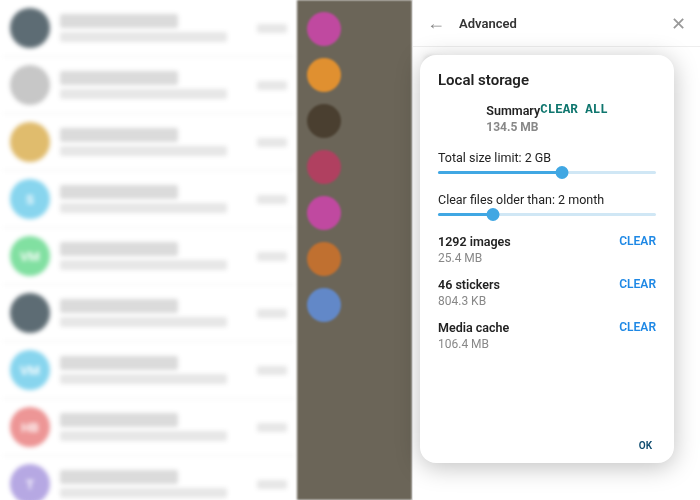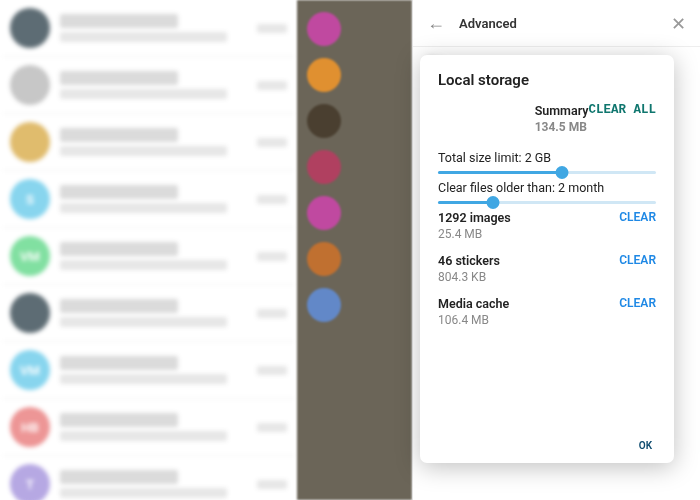--- a/index.html
+++ b/index.html
@@ -18,27 +18,27 @@
 
 .settings-panel { position: absolute; left: 412px; top: 0; width: 288px; height: 500px; background: #fff; border-left: 1px solid #e0e0e0; }
 .settings-header { display: flex; align-items: center; padding: 12px 14px; border-bottom: 1px solid #eee; }
 .back-btn { color: #888; font-size: 18px; margin-right: 14px; cursor: pointer; }
 .settings-title { font-size: 13px; font-weight: 600; color: #333; flex: 1; }
 .close-btn { color: #999; font-size: 18px; cursor: pointer; }
 .section-link { color: #1e88e5; font-size: 13px; padding: 8px 14px; font-weight: 500; }
 .setting-row { padding: 6px 14px; font-size: 13px; color: #333; display: flex; align-items: center; }
 .setting-row input[type="checkbox"] { width: 15px; height: 15px; margin-right: 10px; accent-color: #40a7e3; }
 .blur-text { filter: blur(3px); color: #555; }
-.modal { position: absolute; left: 420px; top: 55px; width: 254px; height: 408px; background: #fff; border-radius: 7px; box-shadow: 0 4px 24px rgba(0,0,0,0.25); padding: 16px 18px 10px; display: flex; flex-direction: column; }
+.modal { position: absolute; left: 420px; top: 55px; width: 254px; height: 408px; background: #fff; border-radius: 16px; box-shadow: 0 4px 24px rgba(0,0,0,0.25); padding: 16px 18px 10px; display: flex; flex-direction: column; }
 .modal-title { font-size: 15px; font-weight: 600; color: #222; margin-bottom: 14px; }
-.summary-row { display: flex; justify-content: flex-end; align-items: flex-start; margin-bottom: 16px; }
+.summary-row { display: flex; justify-content: center; align-items: flex-start; margin-bottom: 16px; }
 .summary-label { font-size: 12.5px; font-weight: 600; color: #222; }
 .summary-size { font-size: 12px; color: #888; margin-top: 2px; font-weight: bold; }
 .clear-all { color: #0f766e; font-weight: 600; font-size: 12.5px; cursor: pointer; font-family: Liberation Mono, monospace; }
-.slider-group { margin-bottom: 6px; }
+.slider-group { margin-bottom: 18px; }
 .slider-label { font-size: 12.5px; color: #222; margin-bottom: 6px; }
 .slider-track { position: relative; height: 3px; background: #d0e7f5; border-radius: 2px; }
 .slider-fill { position: absolute; left: 0; top: 0; height: 3px; background: #40a7e3; border-radius: 2px; }
 .slider-thumb { position: absolute; top: -5px; width: 13px; height: 13px; background: #40a7e3; border-radius: 50%; transform: translateX(-50%); cursor: pointer; }
 .file-row { display: flex; justify-content: space-between; align-items: flex-start; margin-bottom: 12px; }
 .file-label { font-size: 12.5px; font-weight: 600; color: #222; }
 .file-size { font-size: 12px; color: #888; margin-top: 2px; }
 .clear-btn { color: #1e88e5; font-weight: 600; font-size: 12px; cursor: pointer; }
 .modal-footer { text-align: right; margin-top: auto; }
 .ok-btn { color: #0c4a6e; font-weight: 600; font-size: 10px; cursor: pointer; padding: 6px 4px; }

